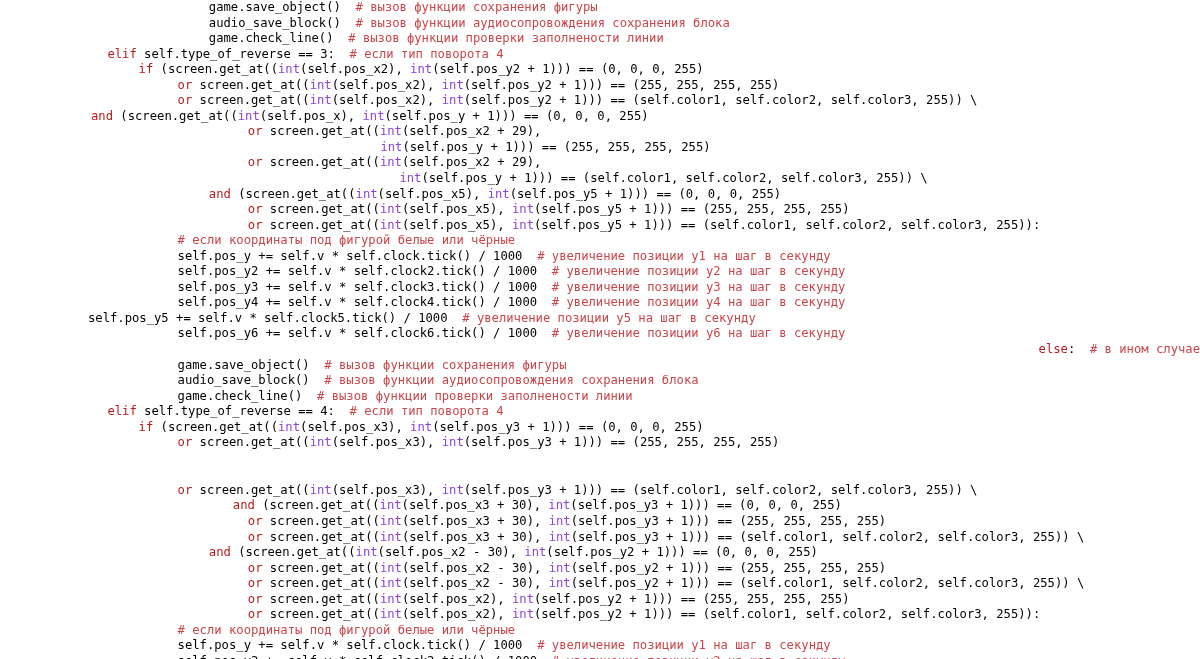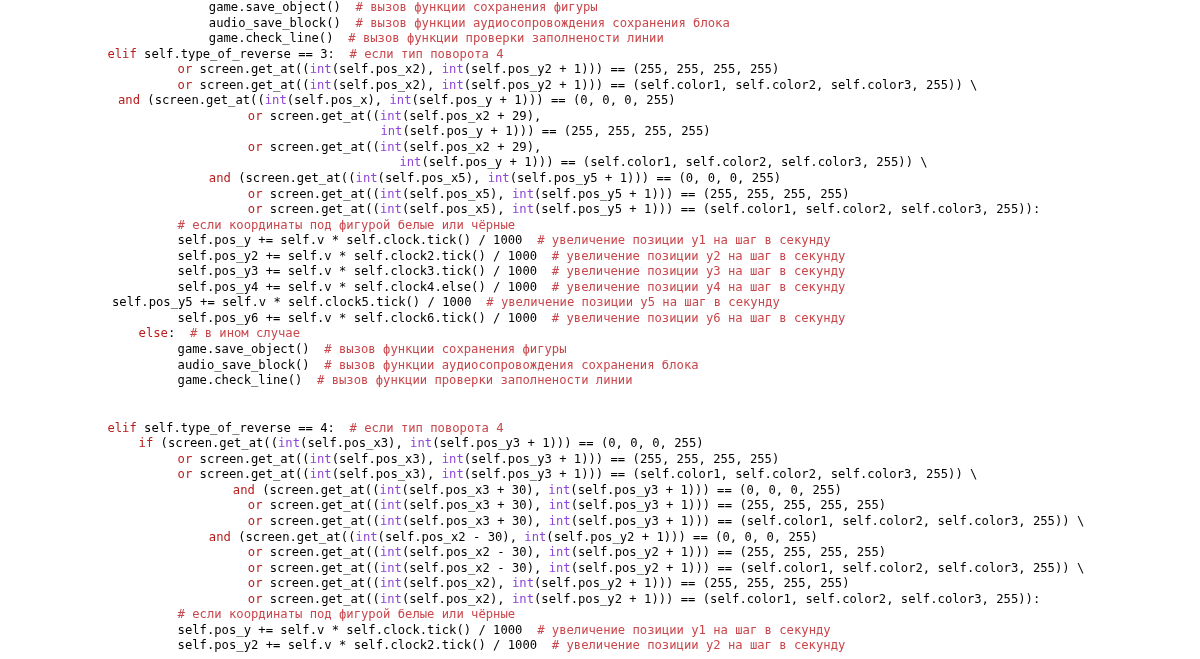--- a/index.html
+++ b/index.html
@@ -36,45 +36,46 @@
   .pl   { color: #000000; }   
 </style>
 </head>
 <body>
 
 <div id="code-listing">
     <div class="code-line" style="height: 15.55px; line-height: 15.55px; padding-left: 208.8px;"><span class="tok pl">game.save_object()  </span><span class="tok cm"># вызов функции сохранения фигуры</span></div>
     <div class="code-line" style="height: 15.55px; line-height: 15.55px; padding-left: 208.8px;"><span class="tok pl">audio_save_block()  </span><span class="tok cm"># вызов функции аудиосопровождения сохранения блока</span></div>
     <div class="code-line" style="height: 15.55px; line-height: 15.55px; padding-left: 208.8px;"><span class="tok pl">game.check_line()  </span><span class="tok cm"># вызов функции проверки заполнености линии</span></div>
     <div class="code-line" style="height: 15.55px; line-height: 15.55px; padding-left: 107.4px;"><span class="tok kw">elif</span><span class="tok pl"> self.type_of_reverse == 3:  </span><span class="tok cm"># если тип поворота 4</span></div>
+    <div class="code-line" style="height: 15.55px; line-height: 15.55px; padding-left: 138.6px;"><span class="tok kw">if</span><span class="tok pl"> (screen.get_at((</span><span class="tok bi">int</span><span class="tok pl">(self.pos_x2), </span><span class="tok bi">int</span><span class="tok pl">(self.pos_y2 + 1))) == (0, 0, 0, 255)</span></div>
     <div class="code-line" style="height: 15.55px; line-height: 15.55px; padding-left: 177.6px;"><span class="tok kw">or</span><span class="tok pl"> screen.get_at((</span><span class="tok bi">int</span><span class="tok pl">(self.pos_x2), </span><span class="tok bi">int</span><span class="tok pl">(self.pos_y2 + 1))) == (255, 255, 255, 255)</span></div>
     <div class="code-line" style="height: 15.55px; line-height: 15.55px; padding-left: 177.6px;"><span class="tok kw">or</span><span class="tok pl"> screen.get_at((</span><span class="tok bi">int</span><span class="tok pl">(self.pos_x2), </span><span class="tok bi">int</span><span class="tok pl">(self.pos_y2 + 1))) == (self.color1, self.color2, self.color3, 255)) \</span></div>
-    <div class="code-line" style="height: 15.55px; line-height: 15.55px; padding-left: 118px;"><span class="tok kw">and</span><span class="tok pl"> (screen.get_at((</span><span class="tok bi">int</span><span class="tok pl">(self.pos_x), </span><span class="tok bi">int</span><span class="tok pl">(self.pos_y + 1))) == (0, 0, 0, 255)</span></div>
+    <div class="code-line" style="height: 15.55px; line-height: 15.55px; padding-left: 91px;"><span class="tok kw">and</span><span class="tok pl"> (screen.get_at((</span><span class="tok bi">int</span><span class="tok pl">(self.pos_x), </span><span class="tok bi">int</span><span class="tok pl">(self.pos_y + 1))) == (0, 0, 0, 255)</span></div>
     <div class="code-line" style="height: 15.55px; line-height: 15.55px; padding-left: 247.8px;"><span class="tok kw">or</span><span class="tok pl"> screen.get_at((</span><span class="tok bi">int</span><span class="tok pl">(self.pos_x2 + 29),</span></div>
     <div class="code-line" style="height: 15.55px; line-height: 15.55px; padding-left: 380.4px;"><span class="tok bi">int</span><span class="tok pl">(self.pos_y + 1))) == (255, 255, 255, 255)</span></div>
     <div class="code-line" style="height: 15.55px; line-height: 15.55px; padding-left: 247.8px;"><span class="tok kw">or</span><span class="tok pl"> screen.get_at((</span><span class="tok bi">int</span><span class="tok pl">(self.pos_x2 + 29),</span></div>
     <div class="code-line" style="height: 15.55px; line-height: 15.55px; padding-left: 380.4px; margin-left: 19px;"><span class="tok bi">int</span><span class="tok pl">(self.pos_y + 1))) == (self.color1, self.color2, self.color3, 255)) \</span></div>
     <div class="code-line" style="height: 15.55px; line-height: 15.55px; padding-left: 208.8px;"><span class="tok kw">and</span><span class="tok pl"> (screen.get_at((</span><span class="tok bi">int</span><span class="tok pl">(self.pos_x5), </span><span class="tok bi">int</span><span class="tok pl">(self.pos_y5 + 1))) == (0, 0, 0, 255)</span></div>
     <div class="code-line" style="height: 15.55px; line-height: 15.55px; padding-left: 247.8px;"><span class="tok kw">or</span><span class="tok pl"> screen.get_at((</span><span class="tok bi">int</span><span class="tok pl">(self.pos_x5), </span><span class="tok bi">int</span><span class="tok pl">(self.pos_y5 + 1))) == (255, 255, 255, 255)</span></div>
     <div class="code-line" style="height: 15.55px; line-height: 15.55px; padding-left: 247.8px;"><span class="tok kw">or</span><span class="tok pl"> screen.get_at((</span><span class="tok bi">int</span><span class="tok pl">(self.pos_x5), </span><span class="tok bi">int</span><span class="tok pl">(self.pos_y5 + 1))) == (self.color1, self.color2, self.color3, 255)):</span></div>
     <div class="code-line" style="height: 15.55px; line-height: 15.55px; padding-left: 177.6px;"><span class="tok cm"># если координаты под фигурой белые или чёрные</span></div>
     <div class="code-line" style="height: 15.55px; line-height: 15.55px; padding-left: 177.6px;"><span class="tok pl">self.pos_y += self.v * self.clock.tick() / 1000  </span><span class="tok cm"># увеличение позиции y1 на шаг в секунду</span></div>
     <div class="code-line" style="height: 15.55px; line-height: 15.55px; padding-left: 177.6px;"><span class="tok pl">self.pos_y2 += self.v * self.clock2.tick() / 1000  </span><span class="tok cm"># увеличение позиции y2 на шаг в секунду</span></div>
     <div class="code-line" style="height: 15.55px; line-height: 15.55px; padding-left: 177.6px;"><span class="tok pl">self.pos_y3 += self.v * self.clock3.tick() / 1000  </span><span class="tok cm"># увеличение позиции y3 на шаг в секунду</span></div>
-    <div class="code-line" style="height: 15.55px; line-height: 15.55px; padding-left: 177.6px;"><span class="tok pl">self.pos_y4 += self.v * self.clock4.else() / 1000  </span><span class="tok cm"># увеличение позиции y4 на шаг в секунду</span></div>
-    <div class="code-line" style="height: 15.55px; line-height: 15.55px; padding-left: 112px;"><span class="tok pl">self.pos_y5 += self.v * self.clock5.tick() / 1000  </span><span class="tok cm"># увеличение позиции y5 на шаг в секунду</span></div>
+    <div class="code-line" style="height: 15.55px; line-height: 15.55px; padding-left: 177.6px;"><span class="tok pl">self.pos_y4 += self.v * self.clock4.tick() / 1000  </span><span class="tok cm"># увеличение позиции y4 на шаг в секунду</span></div>
+    <div class="code-line" style="height: 15.55px; line-height: 15.55px; padding-left: 88px;"><span class="tok pl">self.pos_y5 += self.v * self.clock5.tick() / 1000  </span><span class="tok cm"># увеличение позиции y5 на шаг в секунду</span></div>
     <div class="code-line" style="height: 15.55px; line-height: 15.55px; padding-left: 177.6px;"><span class="tok pl">self.pos_y6 += self.v * self.clock6.tick() / 1000  </span><span class="tok cm"># увеличение позиции y6 на шаг в секунду</span></div>
-    <div class="code-line" style="height: 15.55px; line-height: 15.55px; padding-left: 138.6px;"><span class="tok kw">else</span><span class="tok pl">:  </span><span class="tok cm"># в ином случае</span></div>
+    <div class="code-line" style="height: 15.55px; line-height: 15.55px; padding-left: 138.6px; text-align: right;"><span class="tok kw">else</span><span class="tok pl">:  </span><span class="tok cm"># в ином случае</span></div>
     <div class="code-line" style="height: 15.55px; line-height: 15.55px; padding-left: 177.6px;"><span class="tok pl">game.save_object()  </span><span class="tok cm"># вызов функции сохранения фигуры</span></div>
     <div class="code-line" style="height: 15.55px; line-height: 15.55px; padding-left: 177.6px;"><span class="tok pl">audio_save_block()  </span><span class="tok cm"># вызов функции аудиосопровождения сохранения блока</span></div>
     <div class="code-line" style="height: 15.55px; line-height: 15.55px; padding-left: 177.6px;"><span class="tok pl">game.check_line()  </span><span class="tok cm"># вызов функции проверки заполнености линии</span></div>
-    <div class="code-line" style="height: 15.55px; line-height: 15.55px; padding-left: 107.4px; margin-top: 32px;"><span class="tok kw">elif</span><span class="tok pl"> self.type_of_reverse == 4:  </span><span class="tok cm"># если тип поворота 4</span></div>
+    <div class="code-line" style="height: 15.55px; line-height: 15.55px; padding-left: 107.4px;"><span class="tok kw">elif</span><span class="tok pl"> self.type_of_reverse == 4:  </span><span class="tok cm"># если тип поворота 4</span></div>
     <div class="code-line" style="height: 15.55px; line-height: 15.55px; padding-left: 138.6px;"><span class="tok kw">if</span><span class="tok pl"> (screen.get_at((</span><span class="tok bi">int</span><span class="tok pl">(self.pos_x3), </span><span class="tok bi">int</span><span class="tok pl">(self.pos_y3 + 1))) == (0, 0, 0, 255)</span></div>
     <div class="code-line" style="height: 15.55px; line-height: 15.55px; padding-left: 177.6px;"><span class="tok kw">or</span><span class="tok pl"> screen.get_at((</span><span class="tok bi">int</span><span class="tok pl">(self.pos_x3), </span><span class="tok bi">int</span><span class="tok pl">(self.pos_y3 + 1))) == (255, 255, 255, 255)</span></div>
-    <div class="code-line" style="height: 15.55px; line-height: 15.55px; padding-left: 177.6px;"><span class="tok kw">or</span><span class="tok pl"> screen.get_at((</span><span class="tok bi">int</span><span class="tok pl">(self.pos_x3), </span><span class="tok bi">int</span><span class="tok pl">(self.pos_y3 + 1))) == (self.color1, self.color2, self.color3, 255)) \</span></div>
+    <div class="code-line" style="height: 15.55px; line-height: 15.55px; padding-left: 177.6px; margin-top: 32px;"><span class="tok kw">or</span><span class="tok pl"> screen.get_at((</span><span class="tok bi">int</span><span class="tok pl">(self.pos_x3), </span><span class="tok bi">int</span><span class="tok pl">(self.pos_y3 + 1))) == (self.color1, self.color2, self.color3, 255)) \</span></div>
     <div class="code-line" style="height: 15.55px; line-height: 15.55px; padding-left: 208.8px; margin-left: 24px;"><span class="tok kw">and</span><span class="tok pl"> (screen.get_at((</span><span class="tok bi">int</span><span class="tok pl">(self.pos_x3 + 30), </span><span class="tok bi">int</span><span class="tok pl">(self.pos_y3 + 1))) == (0, 0, 0, 255)</span></div>
     <div class="code-line" style="height: 15.55px; line-height: 15.55px; padding-left: 247.8px;"><span class="tok kw">or</span><span class="tok pl"> screen.get_at((</span><span class="tok bi">int</span><span class="tok pl">(self.pos_x3 + 30), </span><span class="tok bi">int</span><span class="tok pl">(self.pos_y3 + 1))) == (255, 255, 255, 255)</span></div>
     <div class="code-line" style="height: 15.55px; line-height: 15.55px; padding-left: 247.8px;"><span class="tok kw">or</span><span class="tok pl"> screen.get_at((</span><span class="tok bi">int</span><span class="tok pl">(self.pos_x3 + 30), </span><span class="tok bi">int</span><span class="tok pl">(self.pos_y3 + 1))) == (self.color1, self.color2, self.color3, 255)) \</span></div>
     <div class="code-line" style="height: 15.55px; line-height: 15.55px; padding-left: 208.8px;"><span class="tok kw">and</span><span class="tok pl"> (screen.get_at((</span><span class="tok bi">int</span><span class="tok pl">(self.pos_x2 - 30), </span><span class="tok bi">int</span><span class="tok pl">(self.pos_y2 + 1))) == (0, 0, 0, 255)</span></div>
     <div class="code-line" style="height: 15.55px; line-height: 15.55px; padding-left: 247.8px;"><span class="tok kw">or</span><span class="tok pl"> screen.get_at((</span><span class="tok bi">int</span><span class="tok pl">(self.pos_x2 - 30), </span><span class="tok bi">int</span><span class="tok pl">(self.pos_y2 + 1))) == (255, 255, 255, 255)</span></div>
     <div class="code-line" style="height: 15.55px; line-height: 15.55px; padding-left: 247.8px;"><span class="tok kw">or</span><span class="tok pl"> screen.get_at((</span><span class="tok bi">int</span><span class="tok pl">(self.pos_x2 - 30), </span><span class="tok bi">int</span><span class="tok pl">(self.pos_y2 + 1))) == (self.color1, self.color2, self.color3, 255)) \</span></div>
     <div class="code-line" style="height: 15.55px; line-height: 15.55px; padding-left: 247.8px;"><span class="tok kw">or</span><span class="tok pl"> screen.get_at((</span><span class="tok bi">int</span><span class="tok pl">(self.pos_x2), </span><span class="tok bi">int</span><span class="tok pl">(self.pos_y2 + 1))) == (255, 255, 255, 255)</span></div>
     <div class="code-line" style="height: 15.55px; line-height: 15.55px; padding-left: 247.8px;"><span class="tok kw">or</span><span class="tok pl"> screen.get_at((</span><span class="tok bi">int</span><span class="tok pl">(self.pos_x2), </span><span class="tok bi">int</span><span class="tok pl">(self.pos_y2 + 1))) == (self.color1, self.color2, self.color3, 255)):</span></div>
     <div class="code-line" style="height: 15.55px; line-height: 15.55px; padding-left: 177.6px;"><span class="tok cm"># если координаты под фигурой белые или чёрные</span></div>
     <div class="code-line" style="height: 15.55px; line-height: 15.55px; padding-left: 177.6px;"><span class="tok pl">self.pos_y += self.v * self.clock.tick() / 1000  </span><span class="tok cm"># увеличение позиции y1 на шаг в секунду</span></div>

